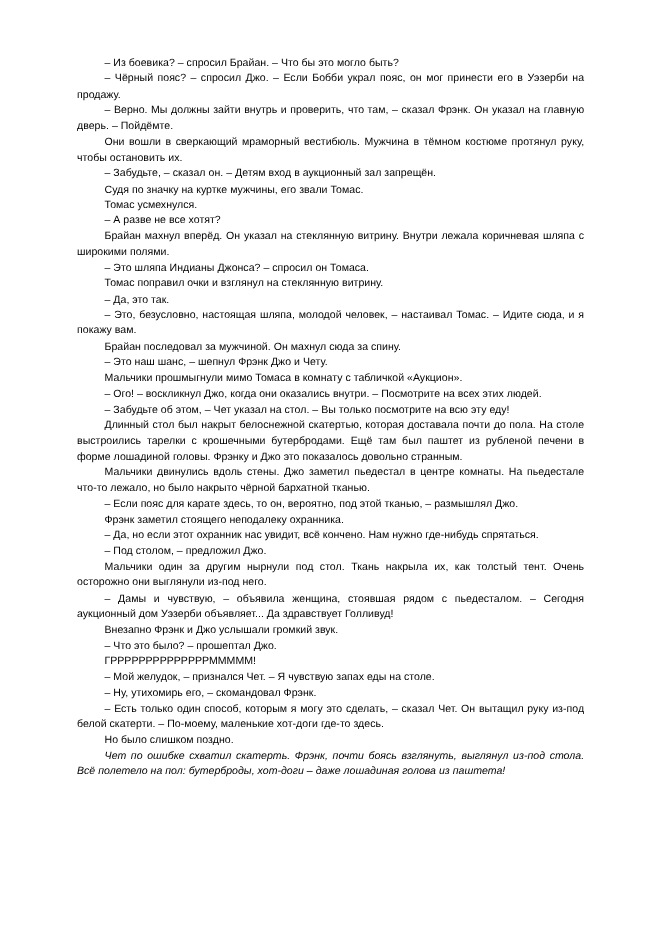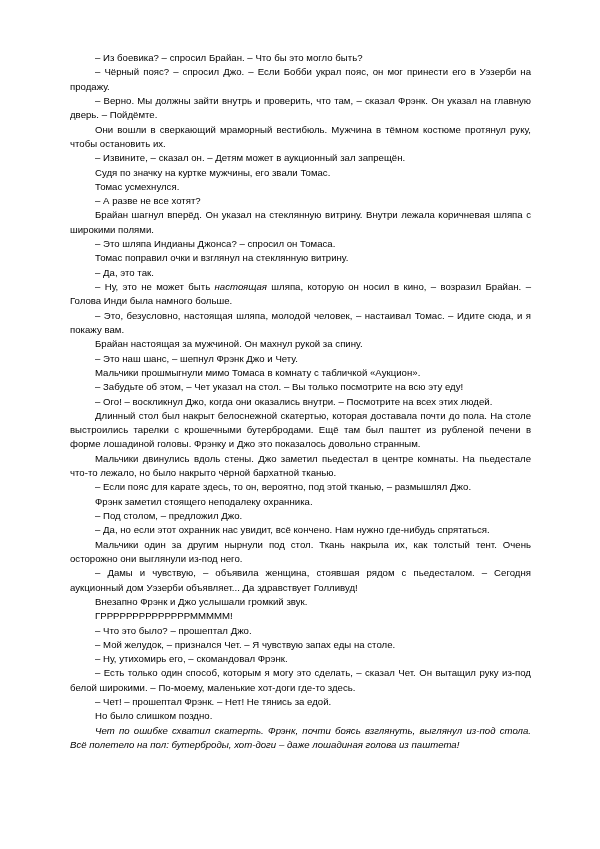--- a/index.html
+++ b/index.html
@@ -51,49 +51,47 @@
 </head>
 <body>
 
 <div id="page">
   <div id="text-column">
 
     <p class="para">– Из боевика? – спросил Брайан. – Что бы это могло быть?</p>
     <p class="para">– Чёрный пояс? – спросил Джо. – Если Бобби украл пояс, он мог принести его в Уэзерби на продажу.</p>
     <p class="para">– Верно. Мы должны зайти внутрь и проверить, что там, – сказал Фрэнк. Он указал на главную дверь. – Пойдёмте.</p>
     <p class="para">Они вошли в сверкающий мраморный вестибюль. Мужчина в тёмном костюме протянул руку, чтобы остановить их.</p>
-    <p class="para">– Извините, – сказал он. – Детям может в аукционный зал запрещён.</p>
+    <p class="para">– Забудьте, – сказал он. – Детям вход в аукционный зал запрещён.</p>
     <p class="para">Судя по значку на куртке мужчины, его звали Томас.</p>
     <p class="para">Томас усмехнулся.</p>
     <p class="para">– А разве не все хотят?</p>
-    <p class="para">Брайан шагнул вперёд. Он указал на стеклянную витрину. Внутри лежала коричневая шляпа с широкими полями.</p>
+    <p class="para">Брайан махнул вперёд. Он указал на стеклянную витрину. Внутри лежала коричневая шляпа с широкими полями.</p>
     <p class="para">– Это шляпа Индианы Джонса? – спросил он Томаса.</p>
     <p class="para">Томас поправил очки и взглянул на стеклянную витрину.</p>
     <p class="para">– Да, это так.</p>
 
-    <p class="para"><span>– Ну, это не может быть </span><em class="it">настоящая</em><span> шляпа, которую он носил в кино, – возразил Брайан. – Голова Инди была намного больше.</span></p>
 
     <p class="para">– Это, безусловно, настоящая шляпа, молодой человек, – настаивал Томас. – Идите сюда, и я покажу вам.</p>
-    <p class="para">Брайан настоящая за мужчиной. Он махнул рукой за спину.</p>
+    <p class="para">Брайан последовал за мужчиной. Он махнул сюда за спину.</p>
     <p class="para">– Это наш шанс, – шепнул Фрэнк Джо и Чету.</p>
     <p class="para">Мальчики прошмыгнули мимо Томаса в комнату с табличкой «Аукцион».</p>
+    <p class="para">– Ого! – воскликнул Джо, когда они оказались внутри. – Посмотрите на всех этих людей.</p>
     <p class="para">– Забудьте об этом, – Чет указал на стол. – Вы только посмотрите на всю эту еду!</p>
-    <p class="para">– Ого! – воскликнул Джо, когда они оказались внутри. – Посмотрите на всех этих людей.</p>
     <p class="para">Длинный стол был накрыт белоснежной скатертью, которая доставала почти до пола. На столе выстроились тарелки с крошечными бутербродами. Ещё там был паштет из рубленой печени в форме лошадиной головы. Фрэнку и Джо это показалось довольно странным.</p>
     <p class="para">Мальчики двинулись вдоль стены. Джо заметил пьедестал в центре комнаты. На пьедестале что-то лежало, но было накрыто чёрной бархатной тканью.</p>
     <p class="para">– Если пояс для карате здесь, то он, вероятно, под этой тканью, – размышлял Джо.</p>
     <p class="para">Фрэнк заметил стоящего неподалеку охранника.</p>
+    <p class="para">– Да, но если этот охранник нас увидит, всё кончено. Нам нужно где-нибудь спрятаться.</p>
     <p class="para">– Под столом, – предложил Джо.</p>
-    <p class="para">– Да, но если этот охранник нас увидит, всё кончено. Нам нужно где-нибудь спрятаться.</p>
     <p class="para">Мальчики один за другим нырнули под стол. Ткань накрыла их, как толстый тент. Очень осторожно они выглянули из-под него.</p>
     <p class="para">– Дамы и чувствую, – объявила женщина, стоявшая рядом с пьедесталом. – Сегодня аукционный дом Уэзерби объявляет... Да здравствует Голливуд!</p>
     <p class="para">Внезапно Фрэнк и Джо услышали громкий звук.</p>
+    <p class="para">– Что это было? – прошептал Джо.</p>
     <p class="para">ГРРРРРРРРРРРРРРМММММ!</p>
-    <p class="para">– Что это было? – прошептал Джо.</p>
     <p class="para">– Мой желудок, – признался Чет. – Я чувствую запах еды на столе.</p>
     <p class="para">– Ну, утихомирь его, – скомандовал Фрэнк.</p>
-    <p class="para">– Есть только один способ, которым я могу это сделать, – сказал Чет. Он вытащил руку из-под белой широкими. – По-моему, маленькие хот-доги где-то здесь.</p>
-    <p class="para">– Чет! – прошептал Фрэнк. – Нет! Не тянись за едой.</p>
+    <p class="para">– Есть только один способ, которым я могу это сделать, – сказал Чет. Он вытащил руку из-под белой скатерти. – По-моему, маленькие хот-доги где-то здесь.</p>
     <p class="para">Но было слишком поздно.</p>
     <p class="para">Чет по ошибке схватил скатерть. Фрэнк, почти боясь взглянуть, выглянул из-под стола. Всё полетело на пол: бутерброды, хот-доги – даже лошадиная голова из паштета!</p>
 
   </div>
 </div>
 
 </body></html>

